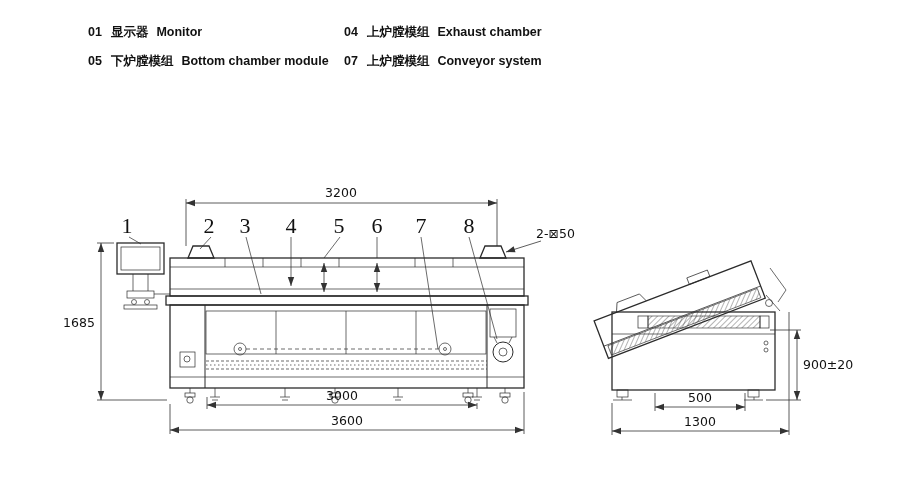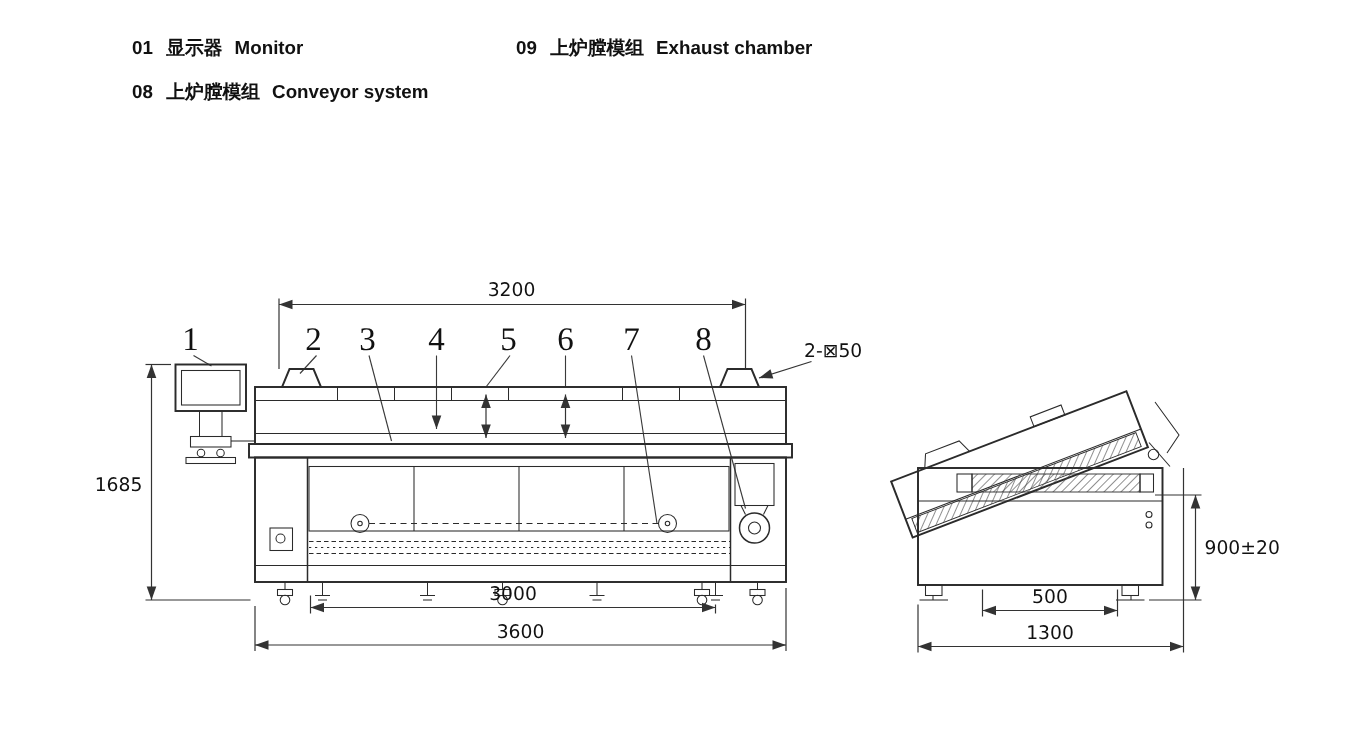--- a/index.html
+++ b/index.html
@@ -23,24 +23,27 @@
 </head>
 <body>
 
 <div class="page">
 
   <div class="legend">
     <div class="legend-item">
       <span class="num">01</span><span class="zh">显示器</span><span class="en">Monitor</span>
     </div>
     <div class="legend-item">
-      <span class="num">09</span><span class="zh">上炉膛模组</span><span class="en">Exhaust chamber</span>
-    </div>
-    <div class="legend-item">
-      <span class="num">08</span><span class="zh">上炉膛模组</span><span class="en">Conveyor system</span>
+      <span class="num">04</span><span class="zh">上炉膛模组</span><span class="en">Exhaust chamber</span>
+    </div>
+    <div class="legend-item">
+      <span class="num">05</span><span class="zh">下炉膛模组</span><span class="en">Bottom chamber module</span>
+    </div>
+    <div class="legend-item">
+      <span class="num">07</span><span class="zh">上炉膛模组</span><span class="en">Conveyor system</span>
     </div>
   </div>
 
   <svg class="drawing" width="900" height="504" viewBox="0 0 900 504">
     <defs>
       <marker id="arw" viewBox="0 0 10 8" refX="9.5" refY="4" markerWidth="10" markerHeight="8" orient="auto-start-reverse" markerUnits="userSpaceOnUse">
         <path d="M0.5,0.8 L9.5,4 L0.5,7.2 Z" fill="#333"></path>
       </marker>
       <pattern id="hatch" width="4" height="4" patternUnits="userSpaceOnUse" patternTransform="rotate(45)">
         <line x1="0" y1="0" x2="0" y2="4" stroke="#444" stroke-width="0.8"></line>

